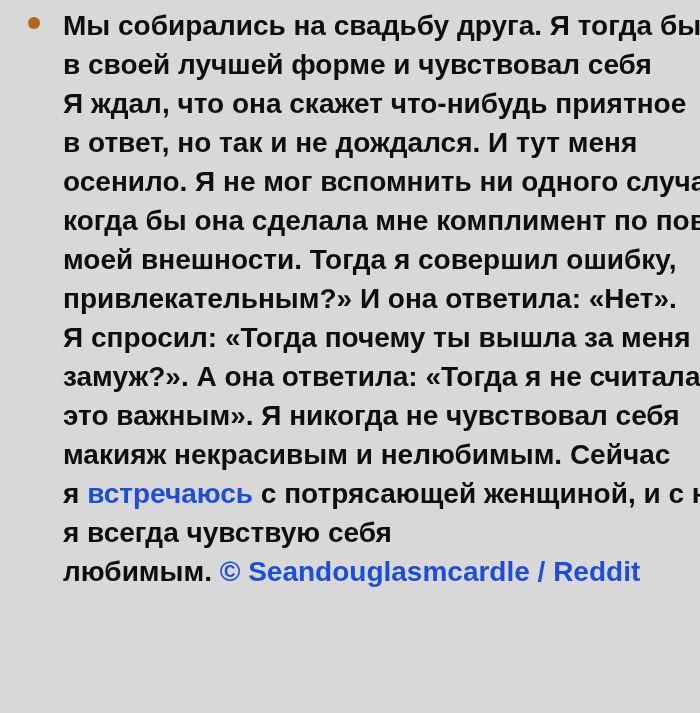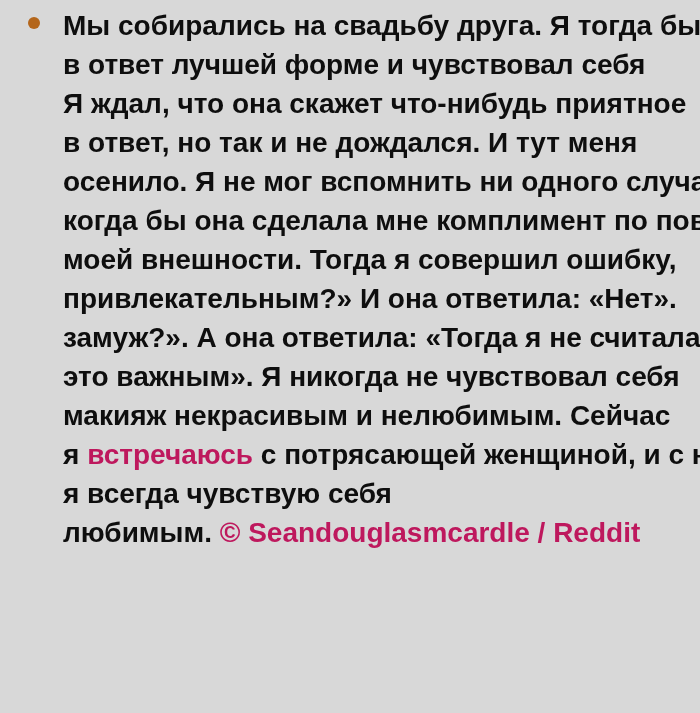--- a/index.html
+++ b/index.html
@@ -30,39 +30,40 @@
     top: 17px;
     width: 12px;
     height: 12px;
     border-radius: 50%;
     background: #b4661b;
   }
   .line {
     white-space: nowrap;
   }
   .link {
-    color: #be185d;
+    color: #1d4ed8;
     text-decoration: none;
     cursor: pointer;
   }
 </style>
 </head>
 <body>
 
 <div class="card">
   <span class="bullet"></span>
   <div class="text-block">
     <div class="line"><span>Мы собирались на свадьбу друга. Я тогда был</span></div>
-    <div class="line"><span>в ответ лучшей форме и чувствовал себя</span></div>
+    <div class="line"><span>в своей лучшей форме и чувствовал себя</span></div>
     <div class="line"><span>Я ждал, что она скажет что-нибудь приятное</span></div>
     <div class="line"><span>в ответ, но так и не дождался. И тут меня</span></div>
     <div class="line"><span>осенило. Я не мог вспомнить ни одного случая,</span></div>
     <div class="line"><span>когда бы она сделала мне комплимент по поводу</span></div>
     <div class="line"><span>моей внешности. Тогда я совершил ошибку,</span></div>
     <div class="line"><span>привлекательным?» И она ответила: «Нет».</span></div>
+    <div class="line"><span>Я спросил: «Тогда почему ты вышла за меня</span></div>
     <div class="line"><span>замуж?». А она ответила: «Тогда я не считала</span></div>
     <div class="line"><span>это важным». Я никогда не чувствовал себя</span></div>
     <div class="line"><span>макияж некрасивым и нелюбимым. Сейчас</span></div>
     <div class="line"><span>я </span><a class="link">встречаюсь</a><span> с потрясающей женщиной, и с ней</span></div>
     <div class="line"><span>я всегда чувствую себя</span></div>
     <div class="line"><span>любимым. </span><a class="link">© Seandouglasmcardle / Reddit</a></div>
   </div>
 </div>
 
 </body></html>

